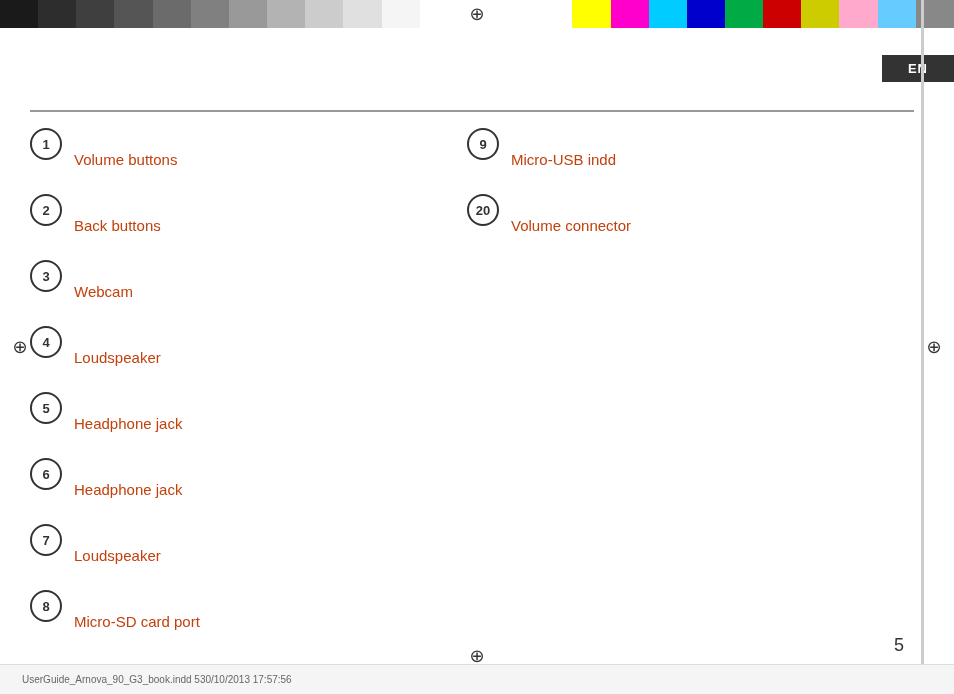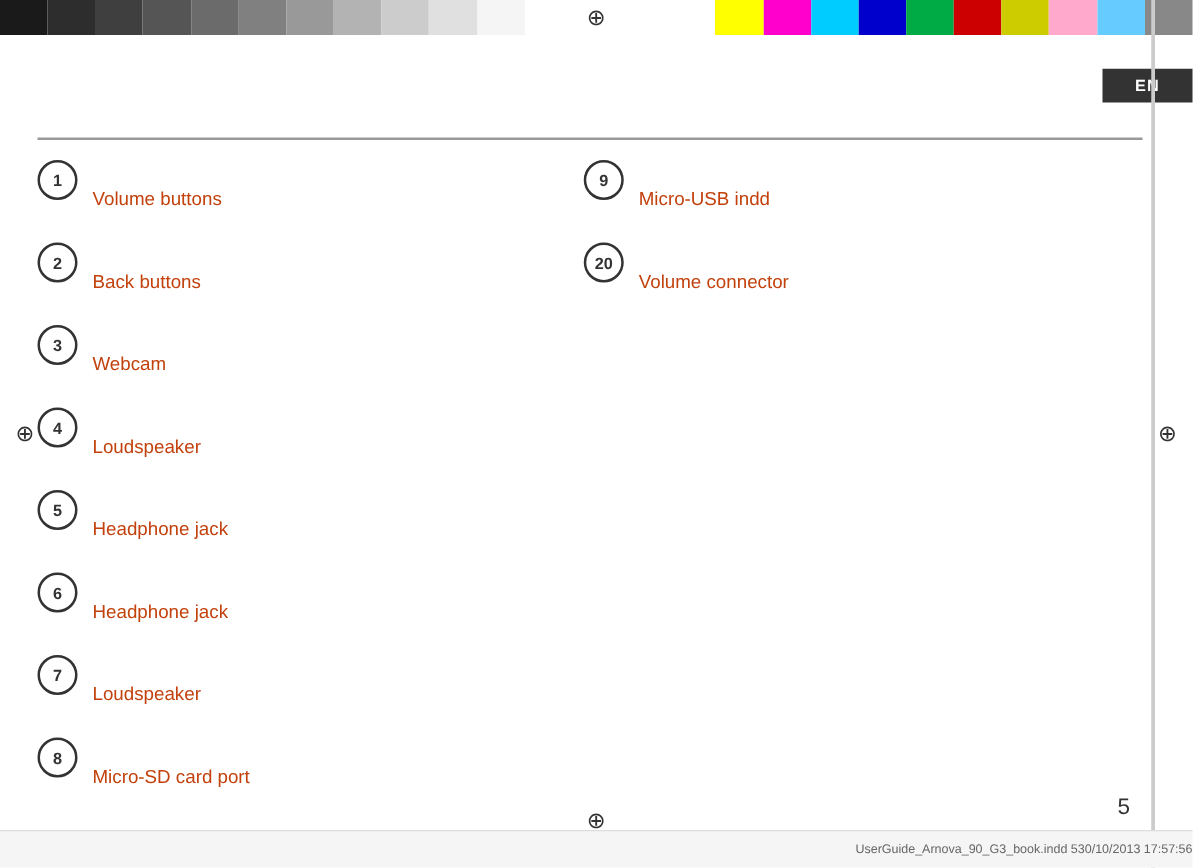--- a/index.html
+++ b/index.html
@@ -153,22 +153,22 @@
     .footer {
       position: absolute;
       bottom: 0;
       left: 0;
       right: 0;
       height: 30px;
       background: #f5f5f5;
       border-top: 1px solid #ddd;
       display: flex;
       align-items: center;
-      justify-content: flex-end;
-      padding: 0 0;
+      justify-content: flex-start;
+      padding: 0 22px;
       font-size: 10px;
       color: #666;
     }
 
     
     .page-number {
       position: absolute;
       bottom: 38px;
       right: 50px;
       font-size: 18px;

